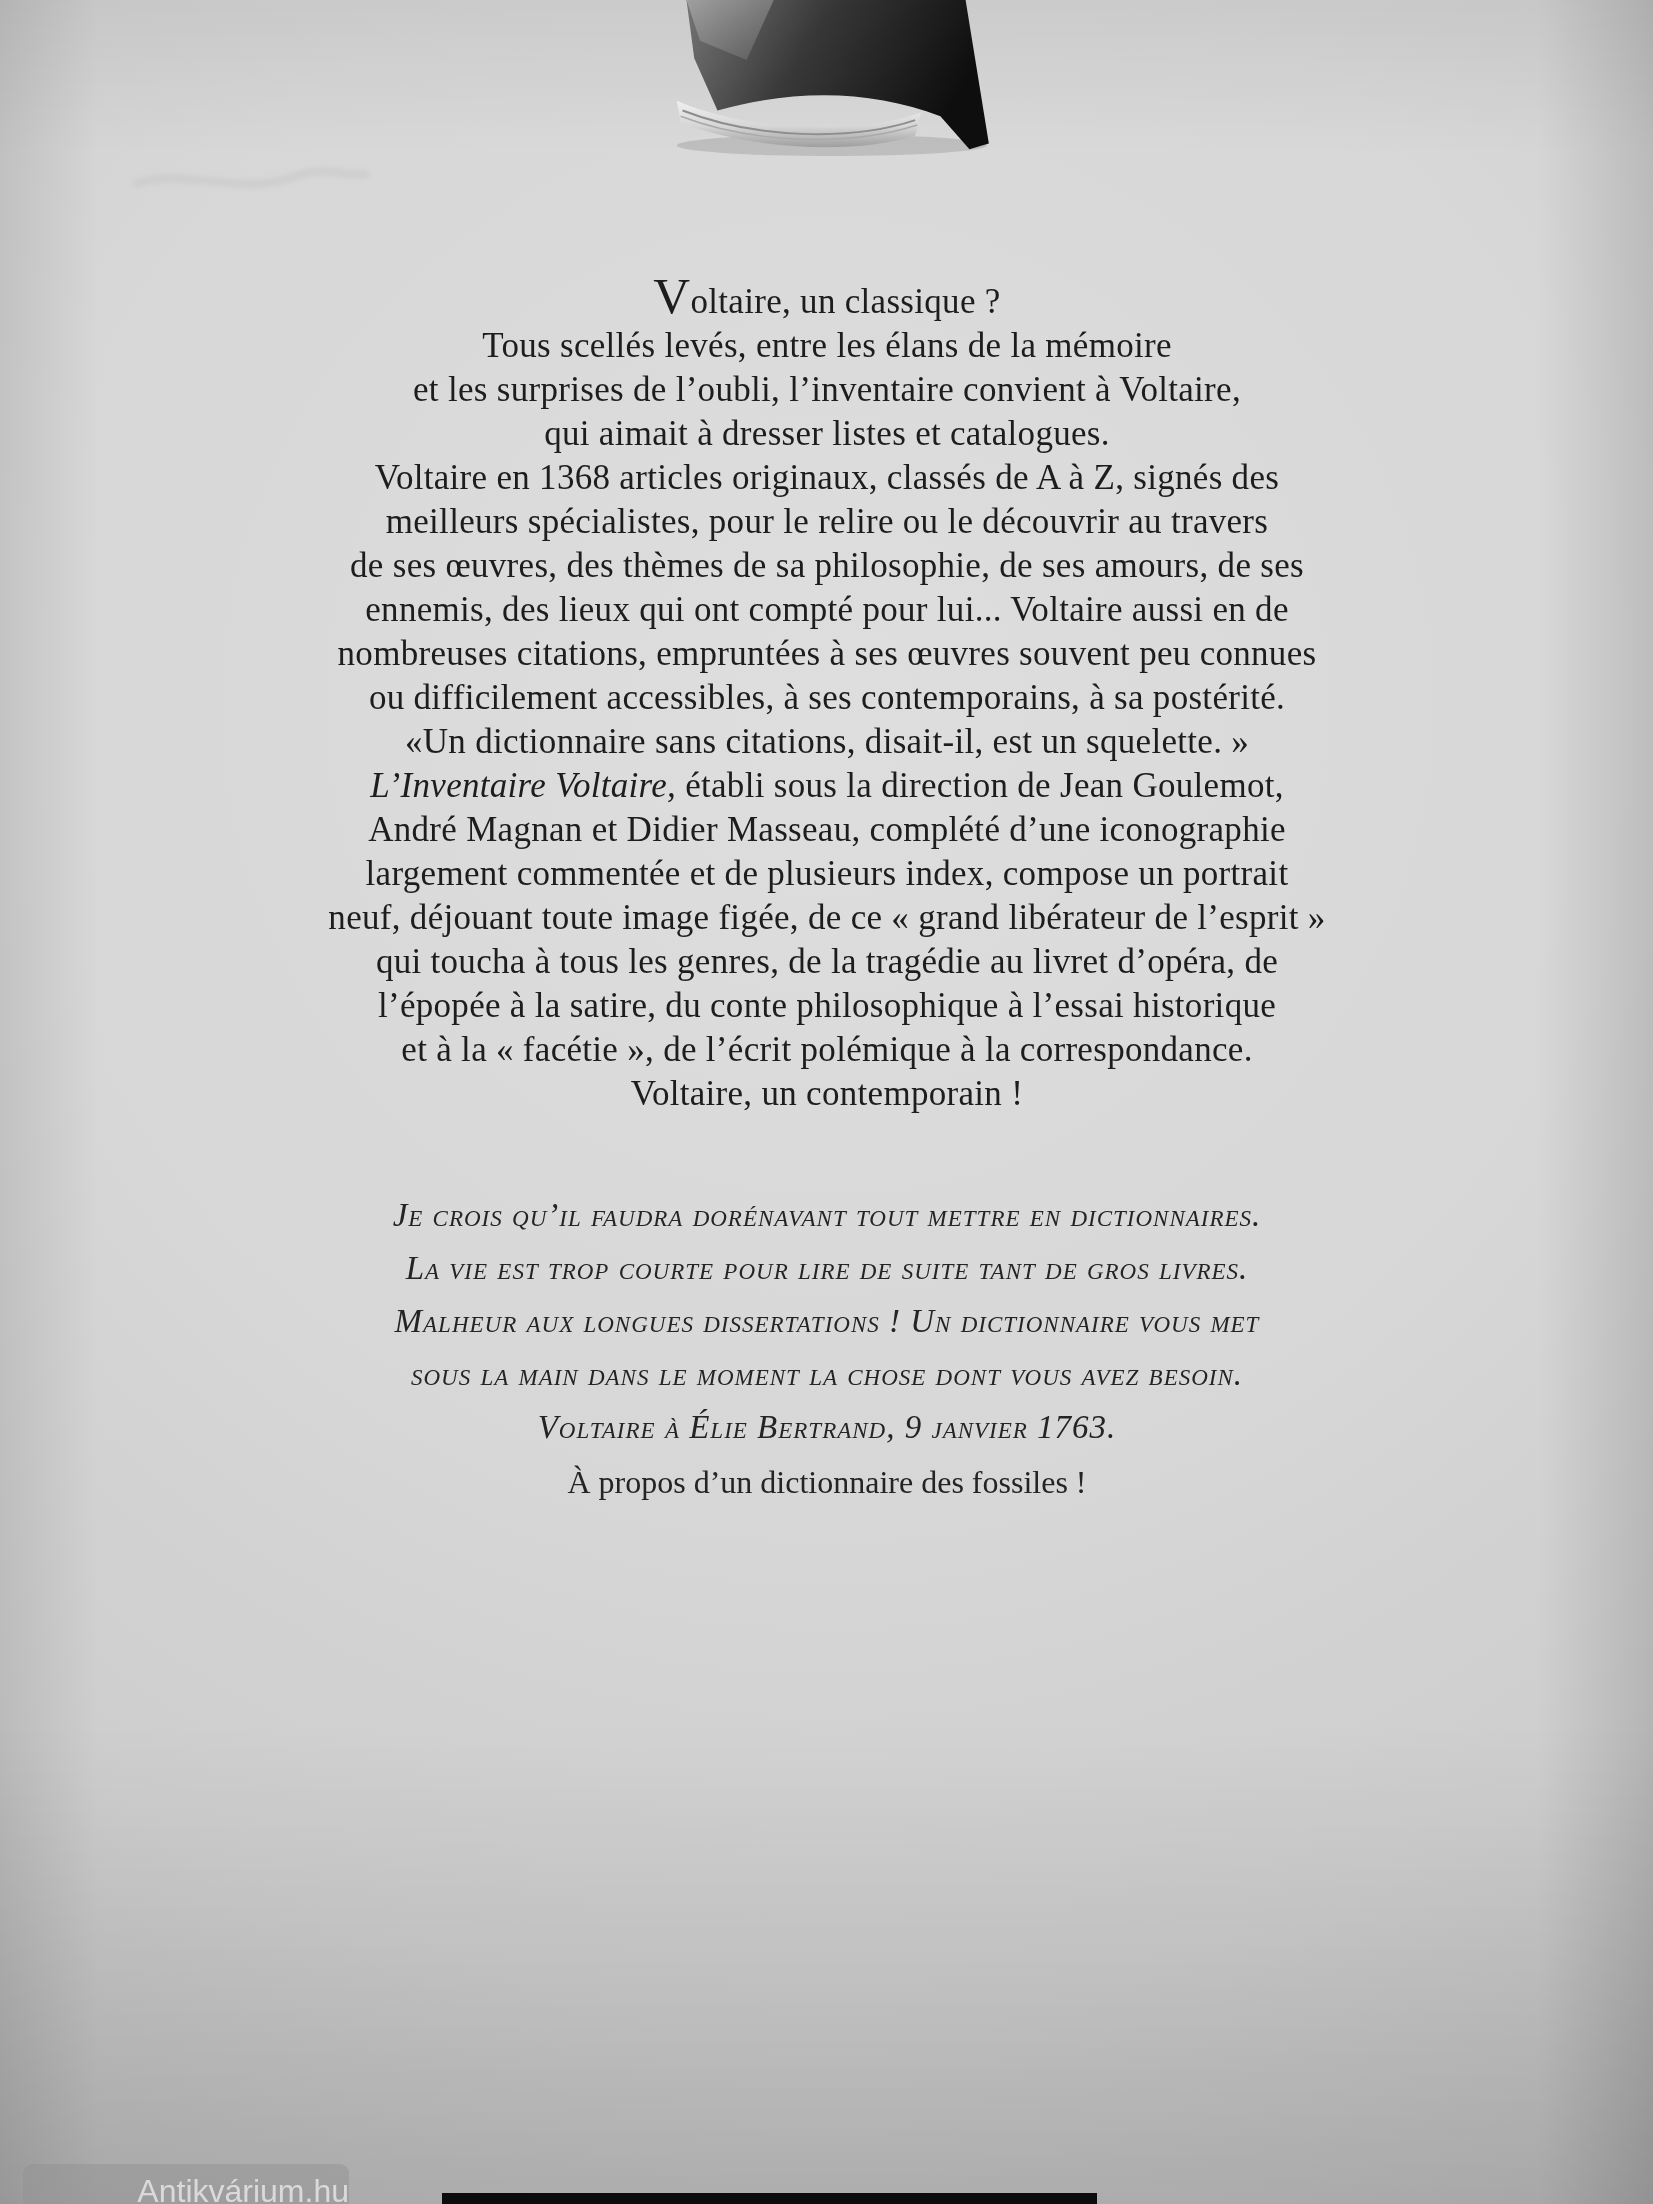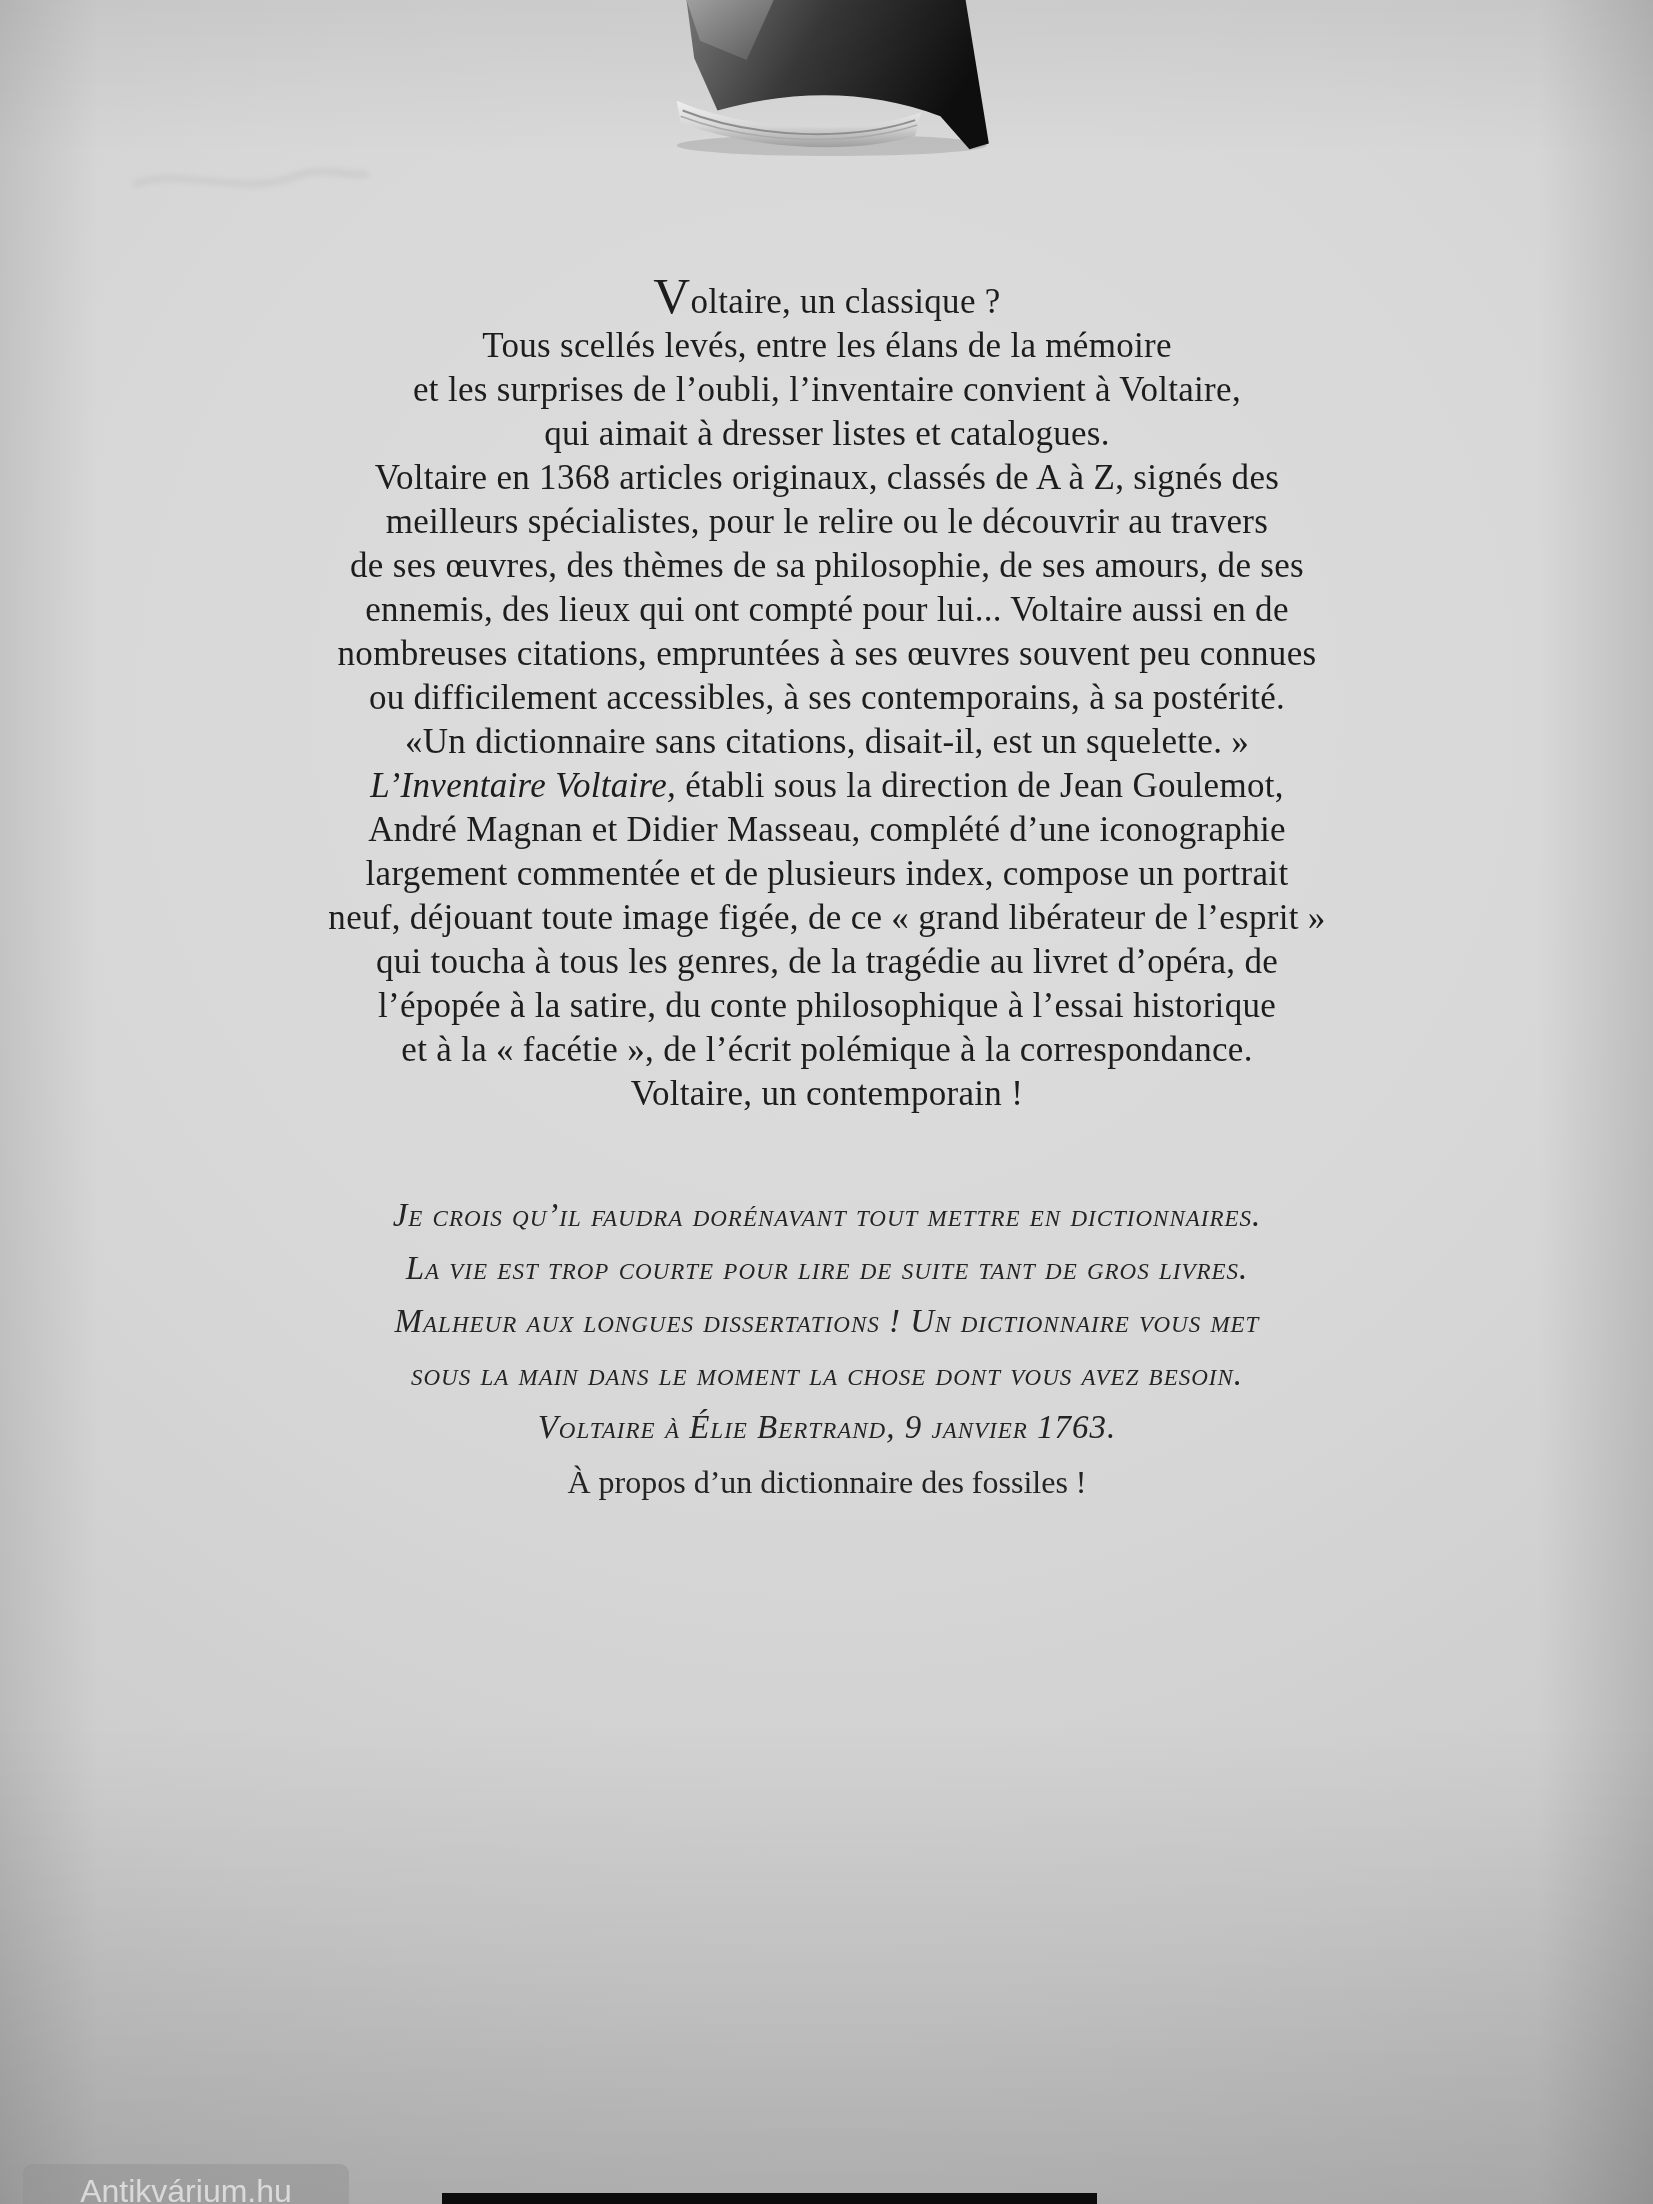--- a/index.html
+++ b/index.html
@@ -43,21 +43,21 @@
     font-style:italic; font-variant:small-caps; white-space:nowrap;
   }
   .caption { font-size:32px; line-height:49px; margin-top:3.9px; white-space:nowrap; }
   .scan-strip {
     position:absolute; left:442px; bottom:0; width:655px; height:11.6px;
     background:#0c0c0c; z-index:15;
   }
   .watermark {
     position:absolute; left:23px; bottom:0; width:326px; height:41px; z-index:20;
     background:rgba(145,145,145,0.5); border-radius:9.7px 9.7px 0 0;
-    overflow:hidden; text-align:center;
+    overflow:hidden; text-align:right;
     font-family:"Liberation Sans", sans-serif;
     color:rgba(238,238,238,0.75); font-size:32px; line-height:54px;
   }
 </style>
 </head>
 <body>
 
 <div class="page">
 
   <div class="book-photo">

